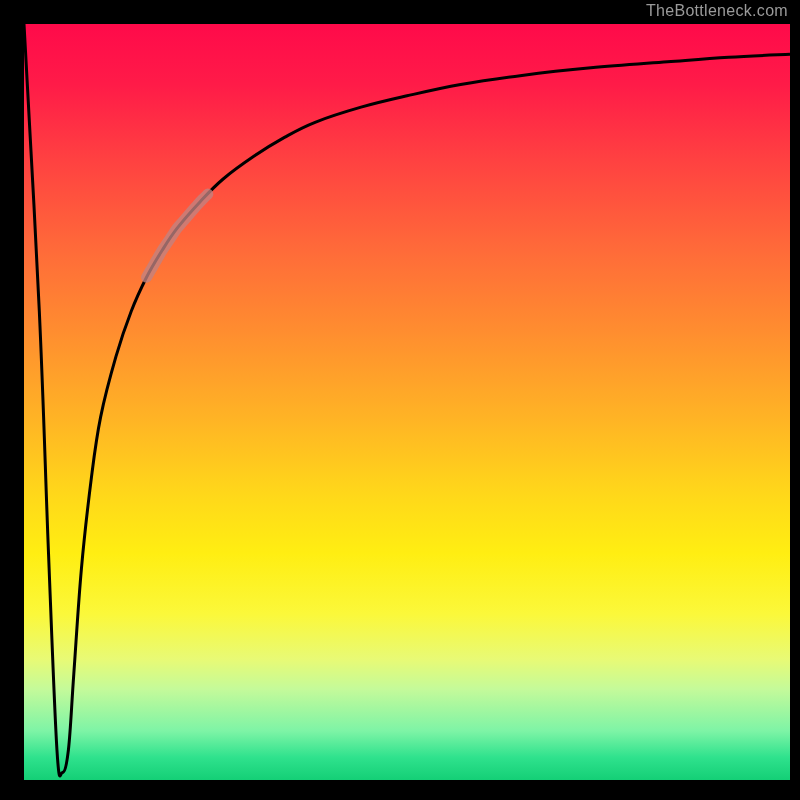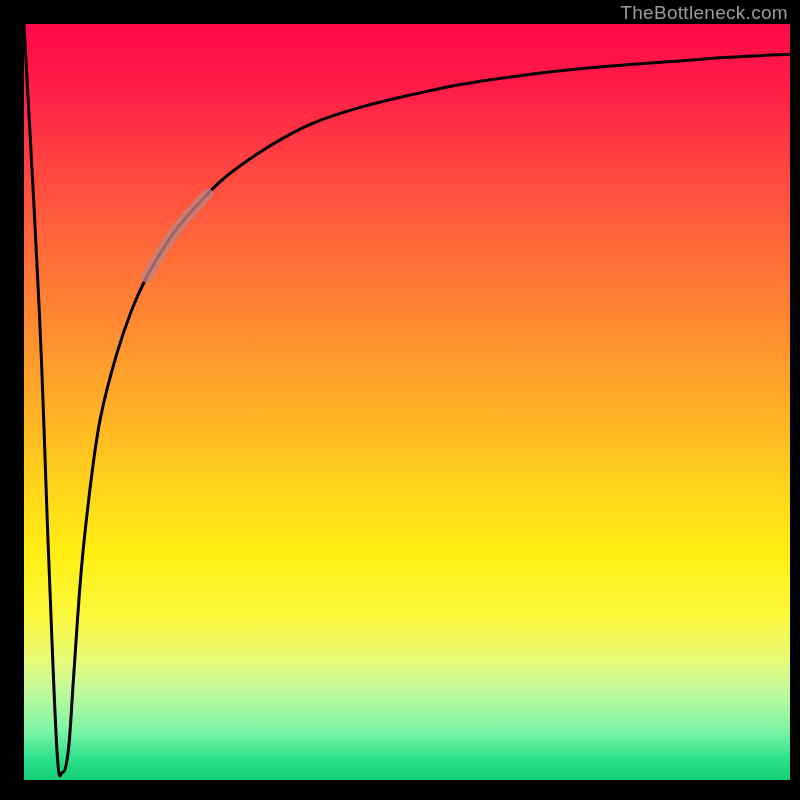--- a/index.html
+++ b/index.html
@@ -33,21 +33,21 @@
       #7ef4a6 93.5%,
       #2fe28d 97%,
       #14cf76 100%
     );
   }
   .watermark {
     position: absolute;
     top: 2px;
     right: 12px;
     font-family: Arial, Helvetica, sans-serif;
-    font-size: 19px;
+    font-size: 16px;
     color: #9a9a9a;
     letter-spacing: 0.3px;
     user-select: none;
   }
   svg.curve {
     position: absolute;
     left: 0;
     top: 0;
     width: 100%;
     height: 100%;

